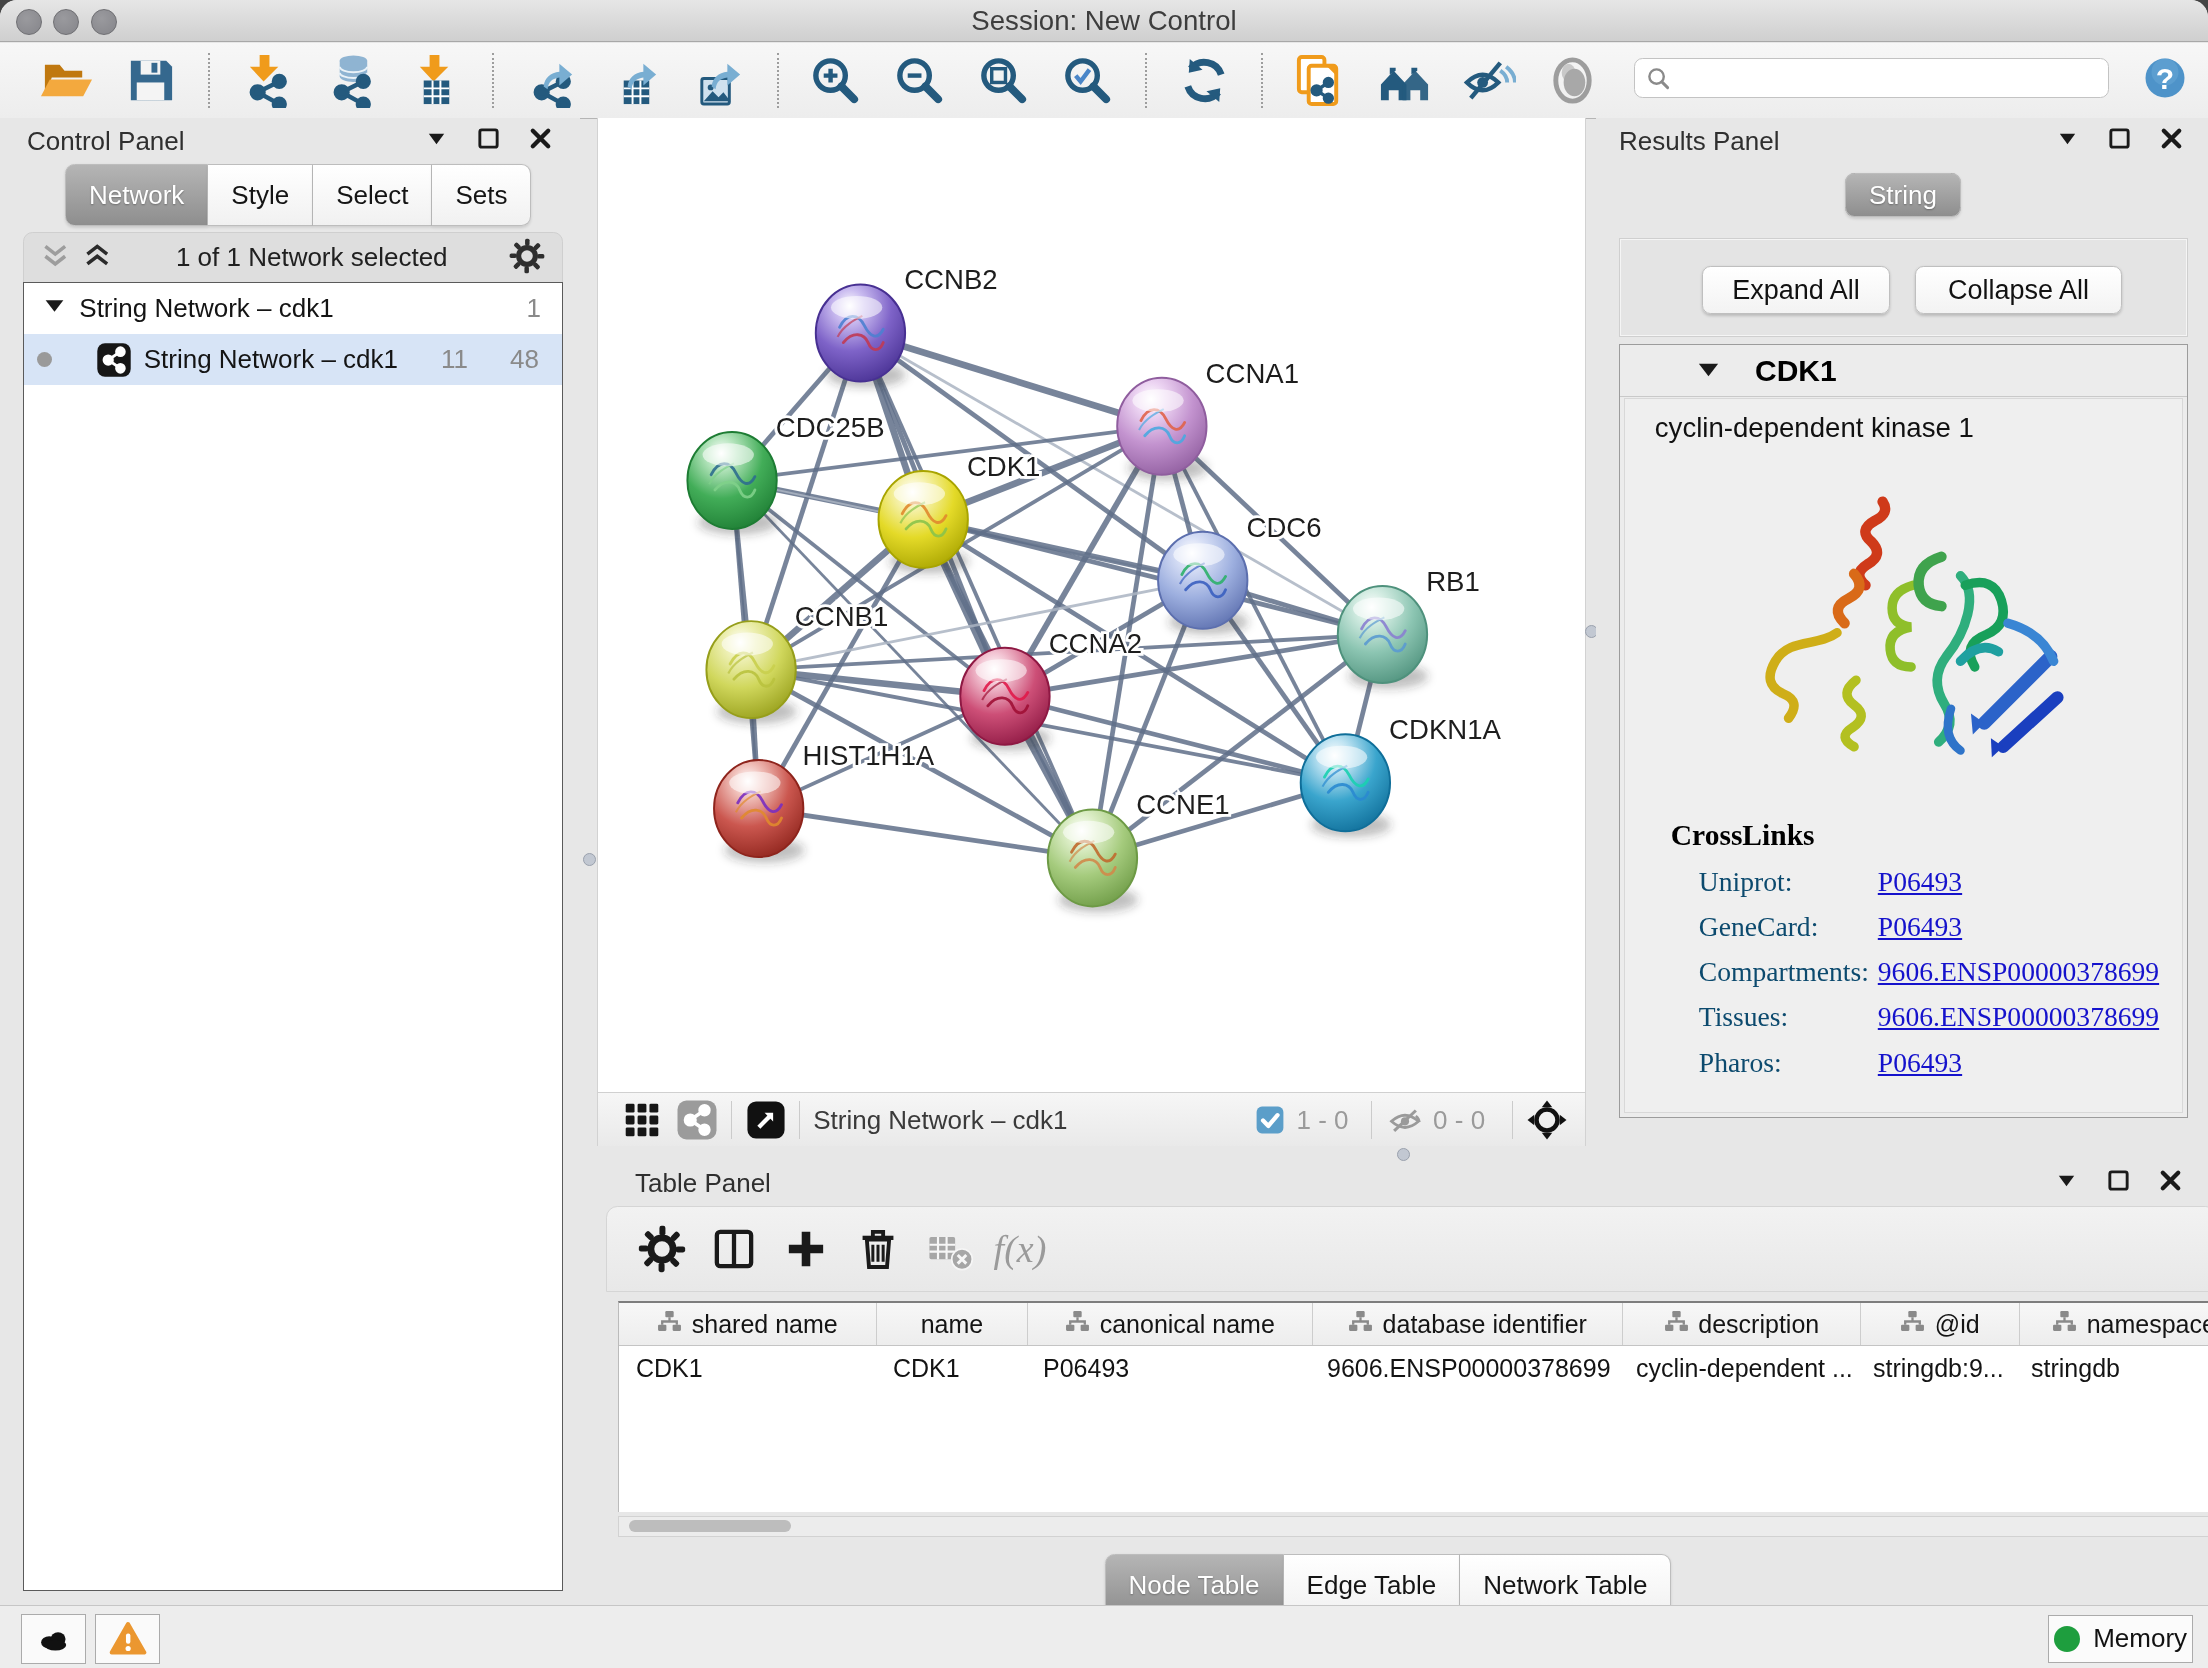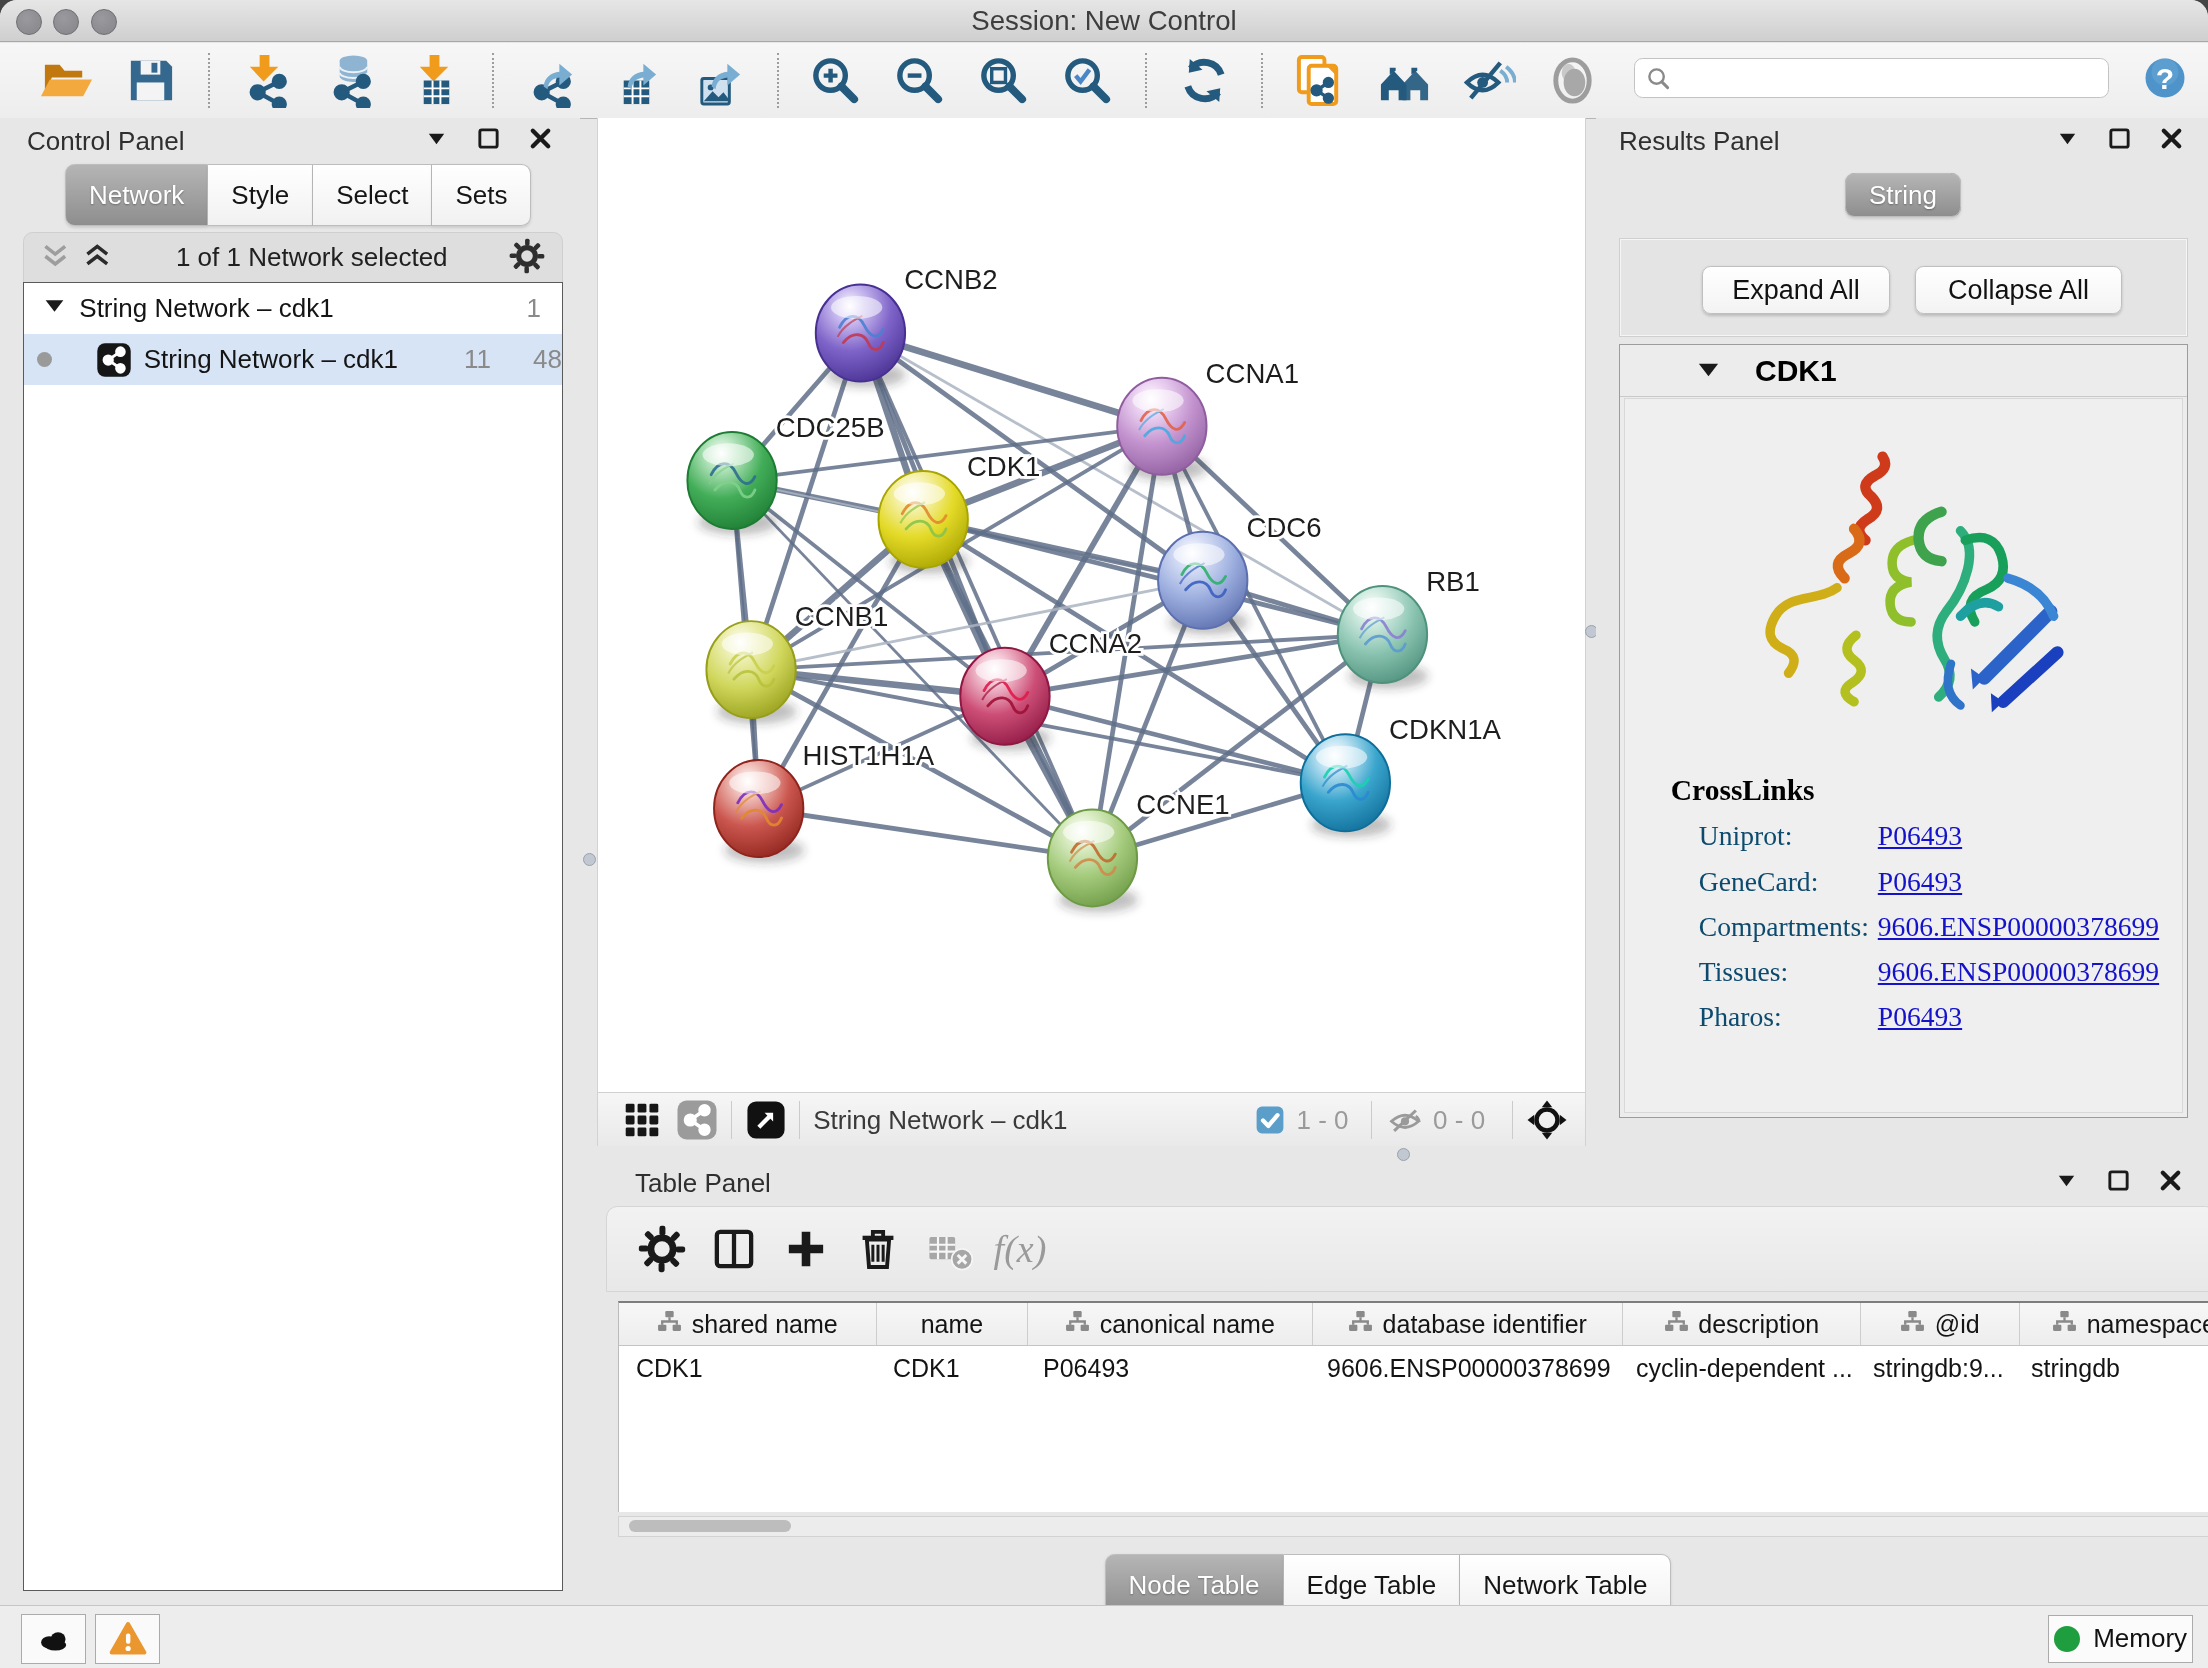--- a/index.html
+++ b/index.html
@@ -350,21 +350,21 @@
               <rect x="2" y="2" width="52" height="52" rx="12" fill="#161616"></rect>
               <g stroke="#fff" stroke-width="4.5" fill="#fff">
                 <path d="M19 28L38 15M19 28l19 13" fill="none"></path>
                 <circle cx="38" cy="15" r="6"></circle>
                 <circle cx="19" cy="28" r="6.5"></circle>
                 <circle cx="38" cy="41" r="6"></circle>
               </g>
             </svg></span>
         <span style="flex:1">String Network – cdk1</span>
         <span class="tree-num" style="margin-right:42px">11</span>
-        <span class="tree-num" style="">48</span>
+        <span class="tree-num" style="margin-right:23px">48</span>
       </div>
     </div>
   </div>
   <span class="dot-handle" style="left:583px;top:853px;"></span>
 
   <div id="net-canvas">
     <svg id="graph-svg" width="987" height="974" viewBox="0 0 1038 1024">
         <defs>
           <filter id="soft" x="-50%" y="-50%" width="200%" height="200%">
             <feGaussianBlur stdDeviation="5"></feGaussianBlur>
@@ -676,20 +676,21 @@
       <button class="btn" style="position:absolute;left:295px;top:27px;width:207px;height:48px;">Collapse All</button>
     </div>
     <div id="rp-box2">
       <div id="rp-sec-head">
         <span style="margin:0 34px 0 76px;"><svg viewBox="0 0 26 26" width="25" height="25">
               <path d="M3 7h20l-10 13z" fill="#1a1a1a"></path>
             </svg></span>
         <span style="font-size:30px;font-weight:bold;color:#000;">CDK1</span>
       </div>
       <div id="rp-content">
+        <div id="rp-desc">cyclin-dependent kinase 1</div>
         <svg id="protein-img" width="361" height="314" viewBox="0 0 380 330">
           <g fill="none" stroke-linecap="round">
             <path d="M150 120 q-14 -12 2 -22 q18 -10 4 -24 q-14 -12 4 -22 q16 -8 8 -20" stroke="#cf3a1a" stroke-width="11"></path>
             <path d="M128 160 q-16 -16 4 -26 q20 -10 6 -26" stroke="#d96a18" stroke-width="11"></path>
             <path d="M120 170 C100 185 70 175 55 200 q-14 24 8 34 q20 8 6 26" stroke="#cfae18" stroke-width="10"></path>
             <path d="M140 220 q-18 14 -2 26 q16 12 -2 24 q-16 10 2 20" stroke="#b3c020" stroke-width="10"></path>
             <path d="M200 120 q-22 6 -22 24 q0 18 20 20 q-24 4 -22 24 q2 18 22 18" stroke="#8fbf2a" stroke-width="10"></path>
             <path d="M230 90 q-26 8 -24 30 q2 20 24 22" stroke="#3fa34d" stroke-width="11"></path>
             <path d="M250 110 C270 130 255 170 235 195 q-18 24 -2 50 q14 22 -6 40" stroke="#2fae7d" stroke-width="10"></path>
             <path d="M255 120 q30 -10 38 16 q8 26 -16 36 q-26 10 -12 34" stroke="#18a05a" stroke-width="10"></path>

